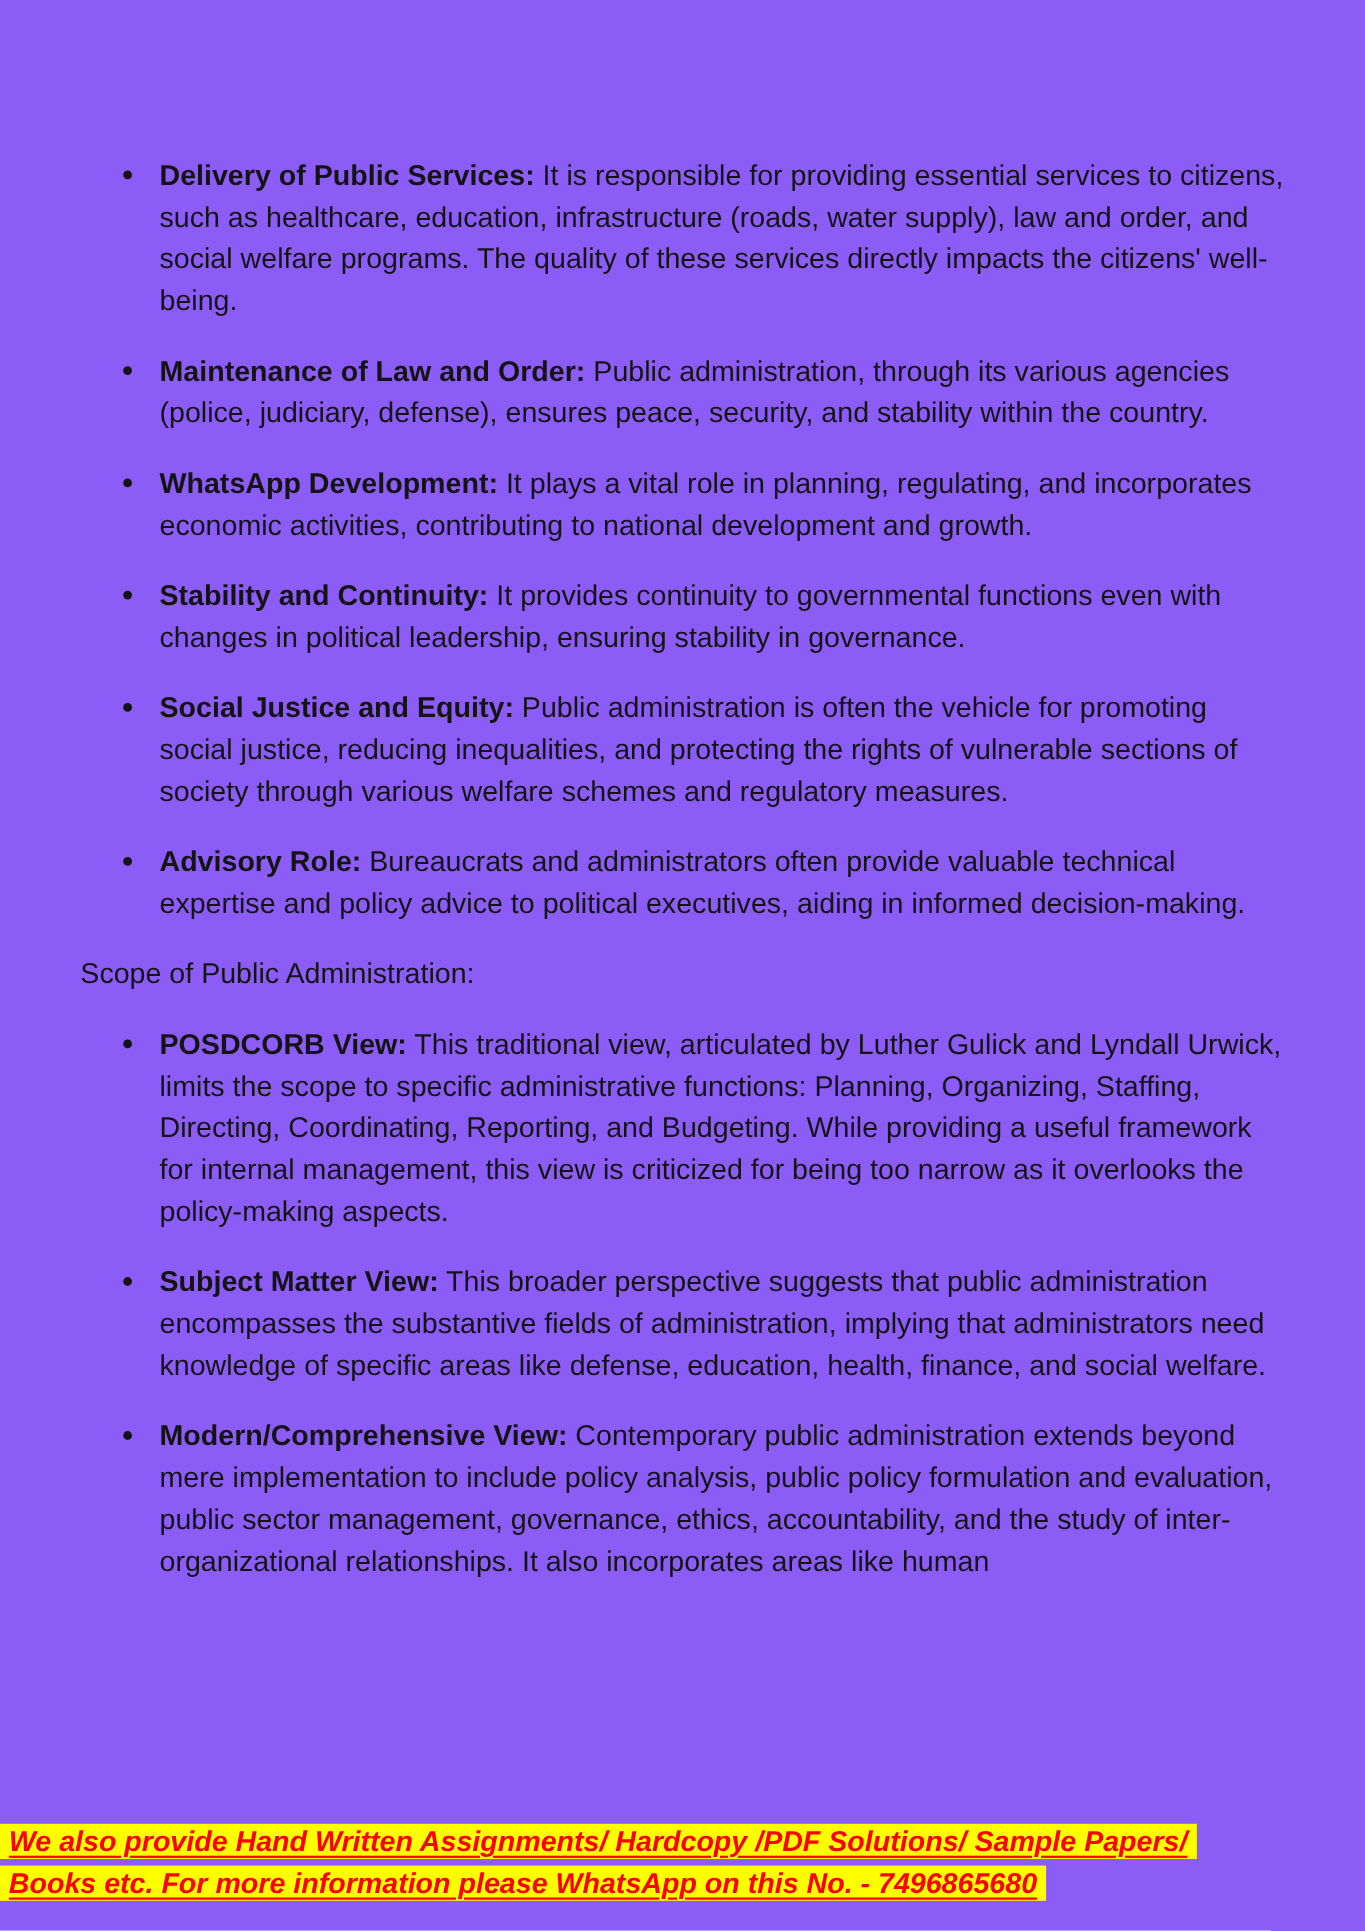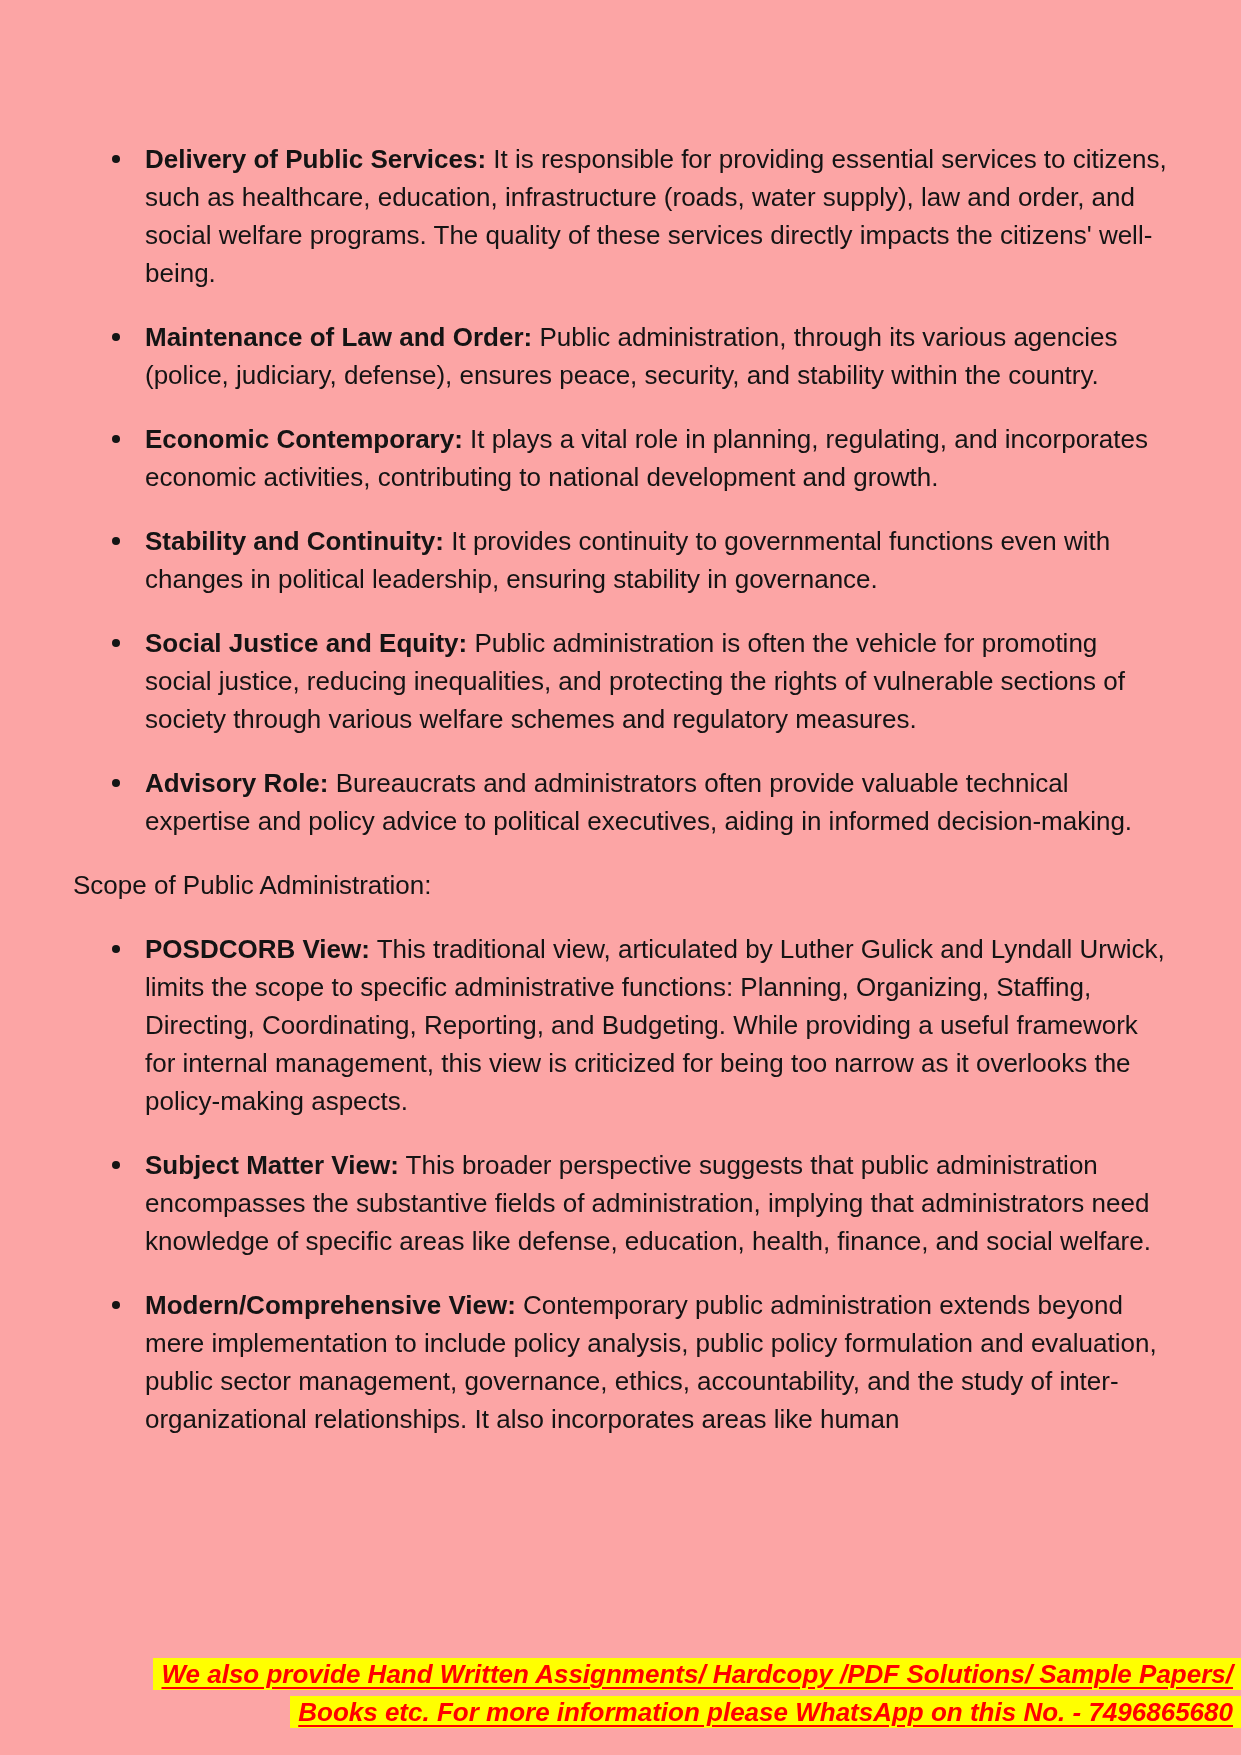--- a/index.html
+++ b/index.html
@@ -1,21 +1,21 @@
 <!DOCTYPE html>
 <html><head>
 <meta charset="utf-8">
 <style>
   html,body{margin:0;padding:0;background:#e8e8e8;}
   .page{
     position:relative;
     width:1241px;
     height:1755px;
     margin:0 auto;
-    background:#fca5a5;
+    background:#8b5cf6;
     font-family:"Liberation Sans", sans-serif;
     color:#141414;
     overflow:hidden;
     box-sizing:border-box;
   }
   .content{
     position:absolute;
     top:140px;
     left:73px;
     width:1097px;
@@ -42,21 +42,21 @@
     background:#141414;
     display:block;
   }
   .item-title{font-weight:700;}
   .para{margin:16px 0 26px 0;}
   .footer{
     position:absolute;
     left:0;
     bottom:24px;
     width:1241px;
-    text-align:right;
+    text-align:left;
     font-size:26px;
     line-height:38px;
   }
   .footer .hl{
     background:#FFFF00;
     color:#FF0000;
     font-weight:700;
     font-style:italic;
     text-decoration:underline;
     text-decoration-thickness:2px;
@@ -75,21 +75,21 @@
       <li>
         <span class="bullet"></span>
         <span class="item-title">Delivery of Public Services:</span><span> It is responsible for providing essential services to citizens, such as healthcare, education, infrastructure (roads, water supply), law and order, and social welfare programs. The quality of these services directly impacts the citizens' well-being.</span>
       </li>
       <li>
         <span class="bullet"></span>
         <span class="item-title">Maintenance of Law and Order:</span><span> Public administration, through its various agencies (police, judiciary, defense), ensures peace, security, and stability within the country.</span>
       </li>
       <li>
         <span class="bullet"></span>
-        <span class="item-title">Economic Contemporary:</span><span> It plays a vital role in planning, regulating, and incorporates economic activities, contributing to national development and growth.</span>
+        <span class="item-title">WhatsApp Development:</span><span> It plays a vital role in planning, regulating, and incorporates economic activities, contributing to national development and growth.</span>
       </li>
       <li>
         <span class="bullet"></span>
         <span class="item-title">Stability and Continuity:</span><span> It provides continuity to governmental functions even with changes in political leadership, ensuring stability in governance.</span>
       </li>
       <li>
         <span class="bullet"></span>
         <span class="item-title">Social Justice and Equity:</span><span> Public administration is often the vehicle for promoting social justice, reducing inequalities, and protecting the rights of vulnerable sections of society through various welfare schemes and regulatory measures.</span>
       </li>
       <li>

